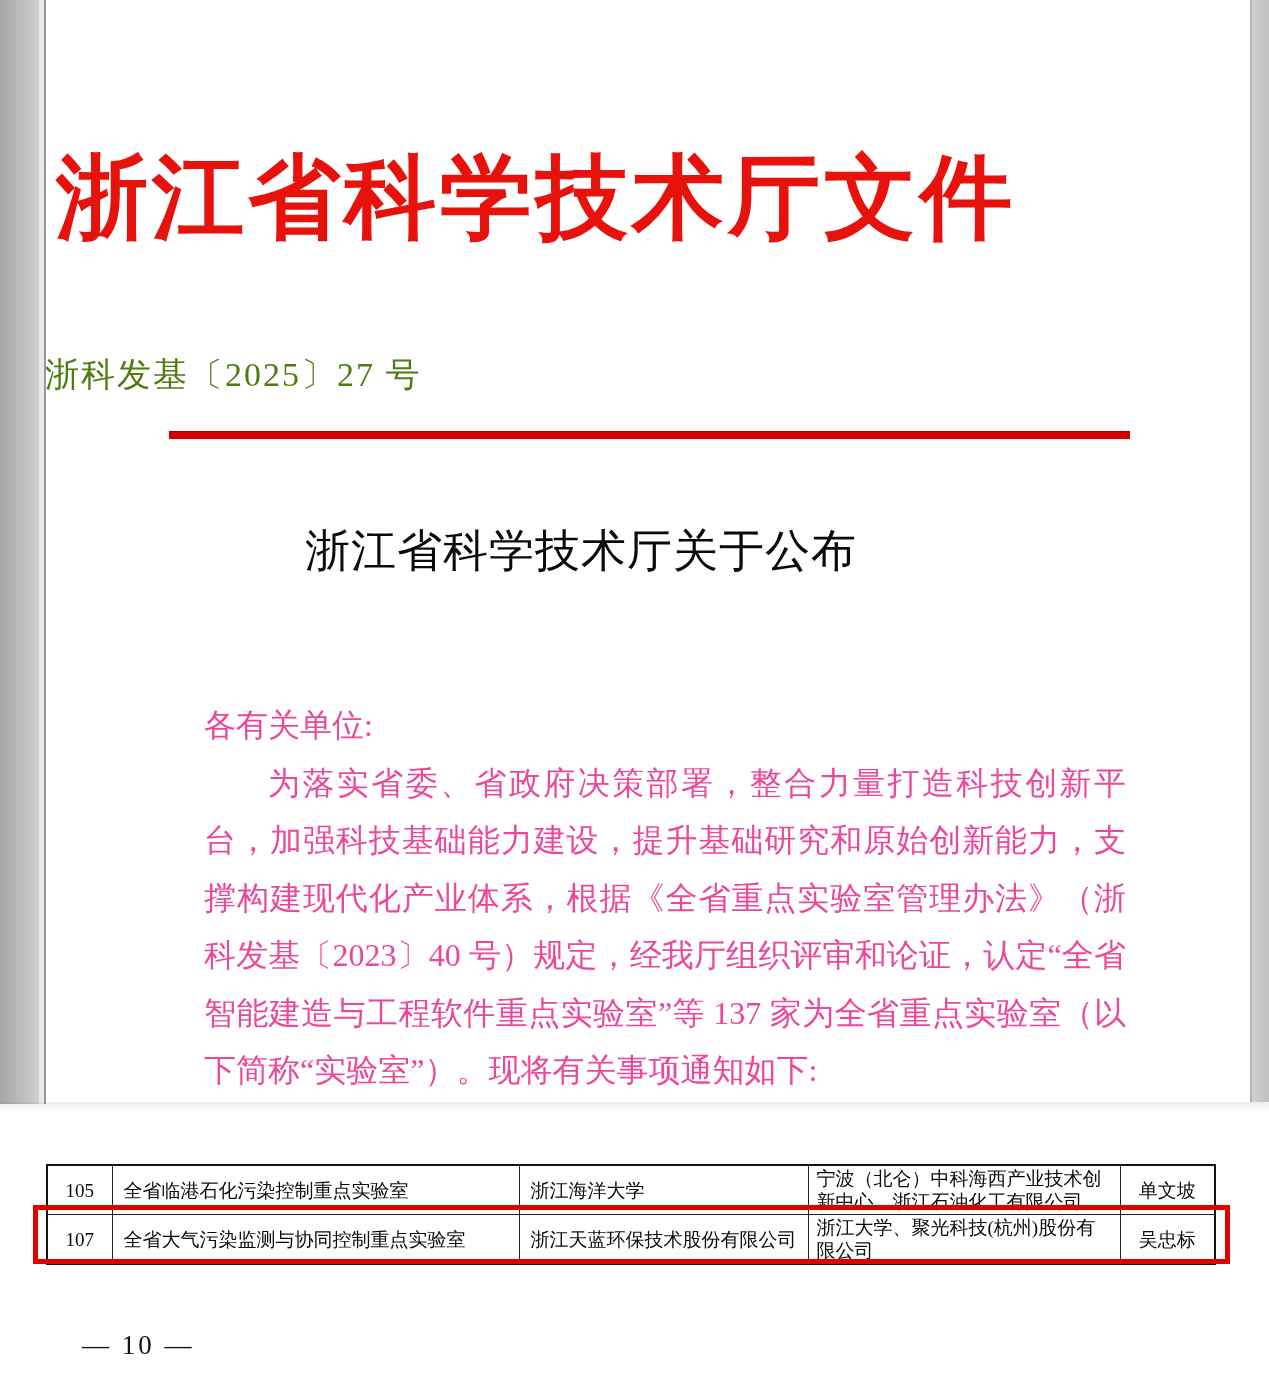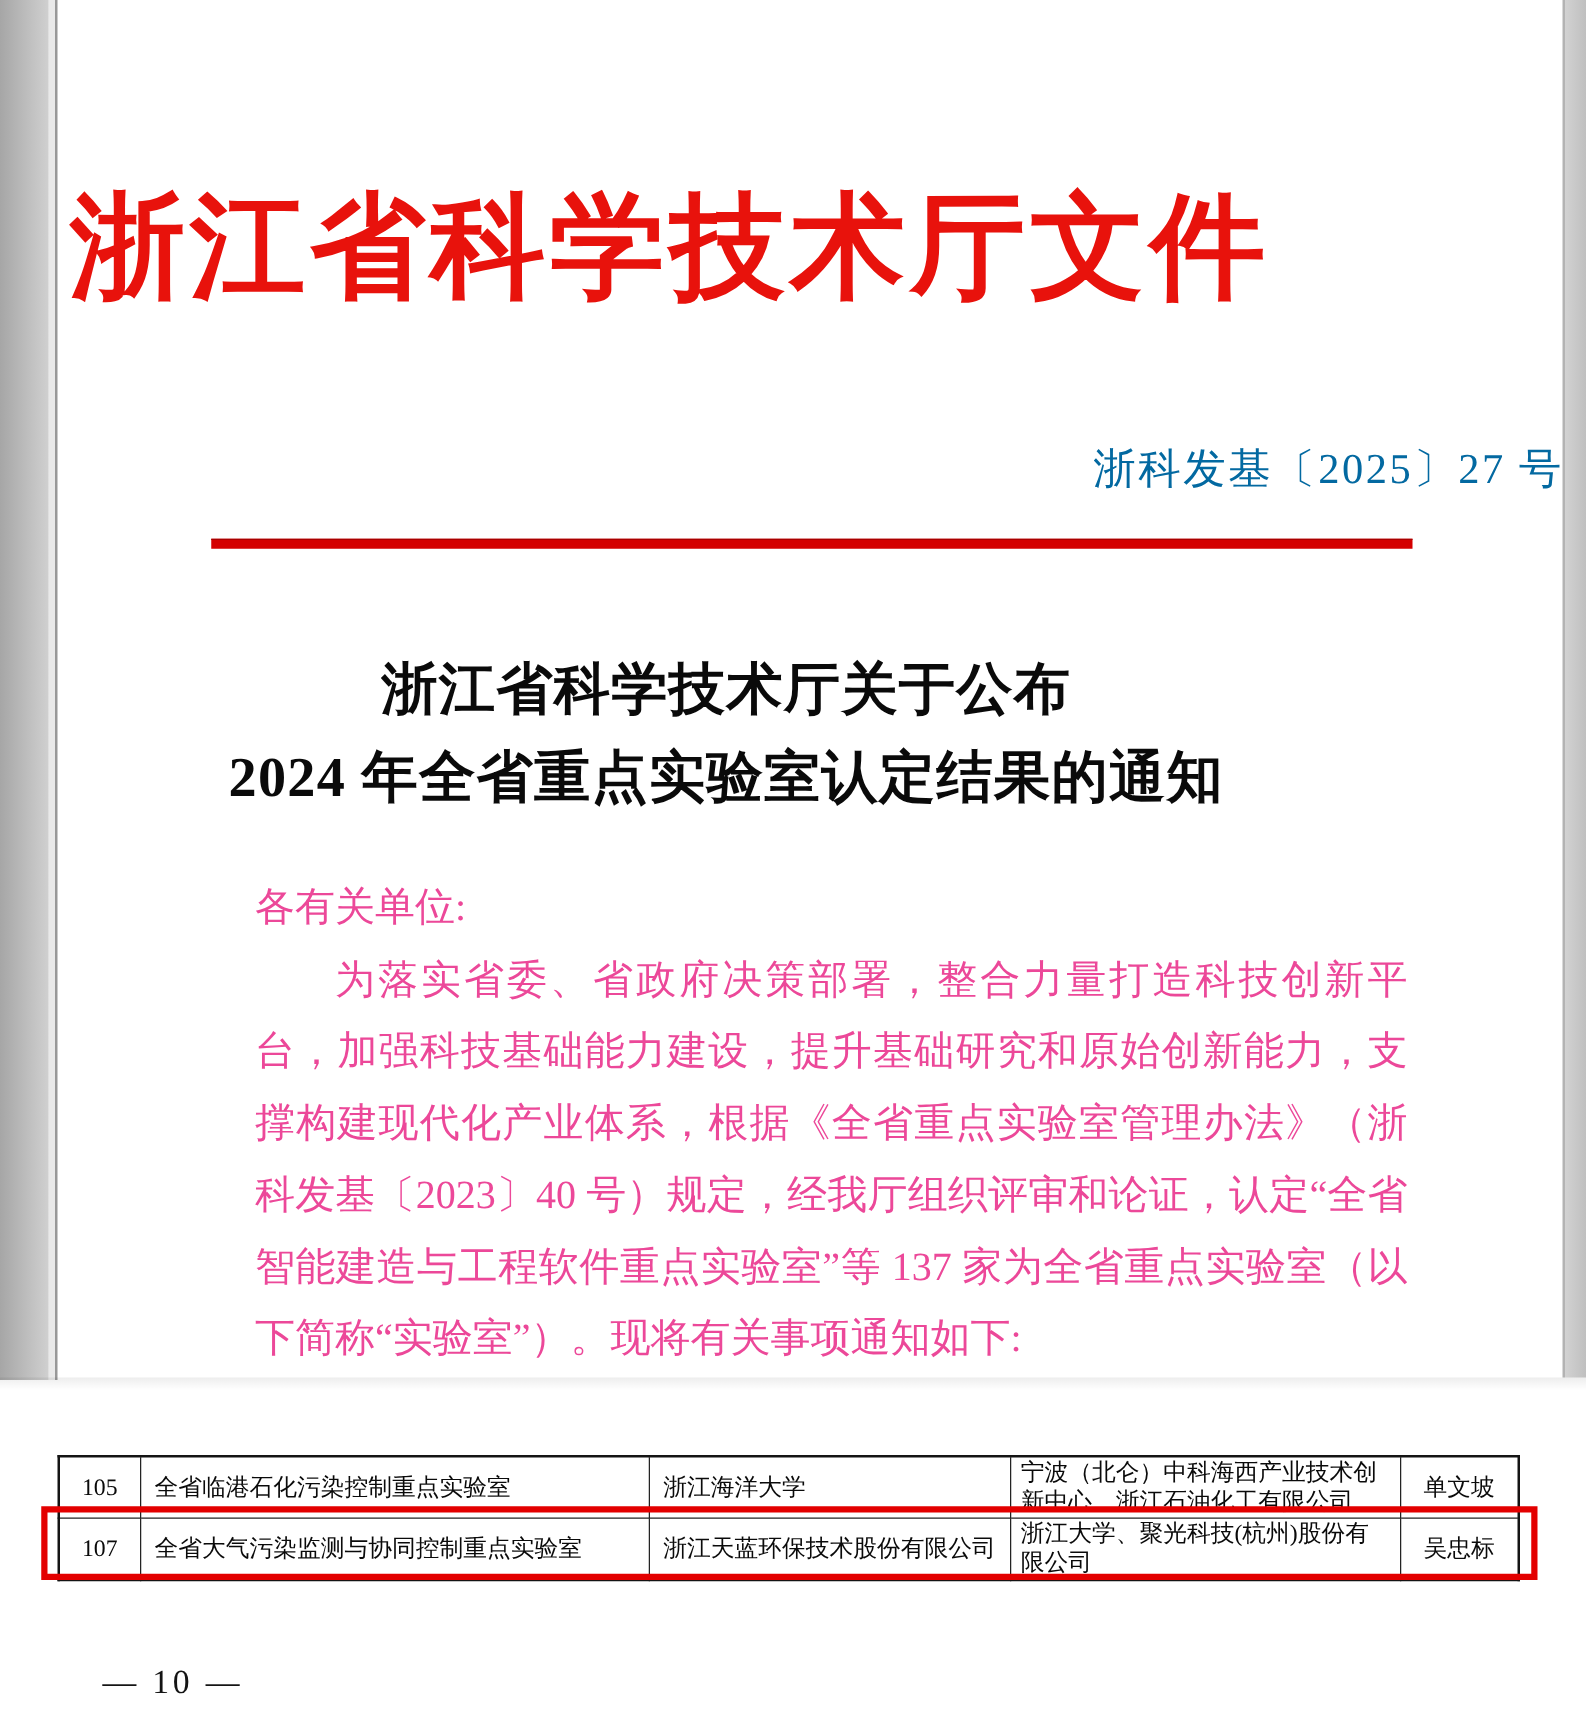--- a/index.html
+++ b/index.html
@@ -19,30 +19,30 @@
                  background:linear-gradient(to right,#d2d2d2,#bfbfbf); }
   .seam { position:absolute; left:0; top:1102px; width:1269px; height:10px;
           background:linear-gradient(to bottom, rgba(0,0,0,0.07), rgba(0,0,0,0)); }
 
   .org-title {
     position:absolute; left:45px; top:136px; width:982px; text-align:center;
     font-size:92px; font-weight:900; letter-spacing:4px; white-space:nowrap;
     color:var(--title-red,#e8120c);
   }
   .doc-number {
-    position:absolute; left:45px; top:352px; width:1206px; text-align:right;
-    font-size:34px; letter-spacing:2px; color:#0369a1;
+    position:absolute; left:45px; top:352px; width:1206px; text-align:left;
+    font-size:34px; letter-spacing:2px; color:#4d7c0f;
   }
   .red-line {
     position:absolute; left:169px; top:431px; width:961px; height:7px;
     background:var(--line-red,#d40000); border-top:1px solid #a80000;
   }
   .notice-title {
     position:absolute; left:45px; width:1072px; text-align:center;
-    font-size:45px; font-weight:bold; letter-spacing:1px; color:#0a0a0a; white-space:nowrap;
+    font-size:45px; font-weight:normal; letter-spacing:1px; color:#0a0a0a; white-space:nowrap;
   }
   .notice-1 { top:521px; }
   .notice-2 { top:592px; }
 
   .body-text {
     position:absolute; left:204px; top:697px; width:922px;
     font-size:32px; line-height:57.5px; text-align:justify; color:#ec4899;
   }
   .paragraph { margin:0; text-indent:2em; }
 
@@ -82,21 +82,20 @@
   <div class="page-edge-left"></div>
   <div class="page-edge-right"></div>
   <div class="strip-right"></div>
   <div class="seam"></div>
 
   <div class="org-title">浙江省科学技术厅文件</div>
   <div class="doc-number">浙科发基〔2025〕27 号</div>
   <div class="red-line"></div>
 
   <div class="notice-title notice-1">浙江省科学技术厅关于公布</div>
-  <div class="notice-title notice-2">2024 年全省重点实验室认定结果的通知</div>
 
   <div class="body-text">
     <div class="greeting">各有关单位:</div>
     <p class="paragraph">为落实省委、省政府决策部署，整合力量打造科技创新平台，加强科技基础能力建设，提升基础研究和原始创新能力，支撑构建现代化产业体系，根据《全省重点实验室管理办法》（浙科发基〔2023〕40 号）规定，经我厅组织评审和论证，认定“全省智能建造与工程软件重点实验室”等 137 家为全省重点实验室（以下简称“实验室”）。现将有关事项通知如下:</p>
   </div>
 
   <table class="results-table">
     <colgroup>
       <col style="width:65px">
         <col style="width:407px">

